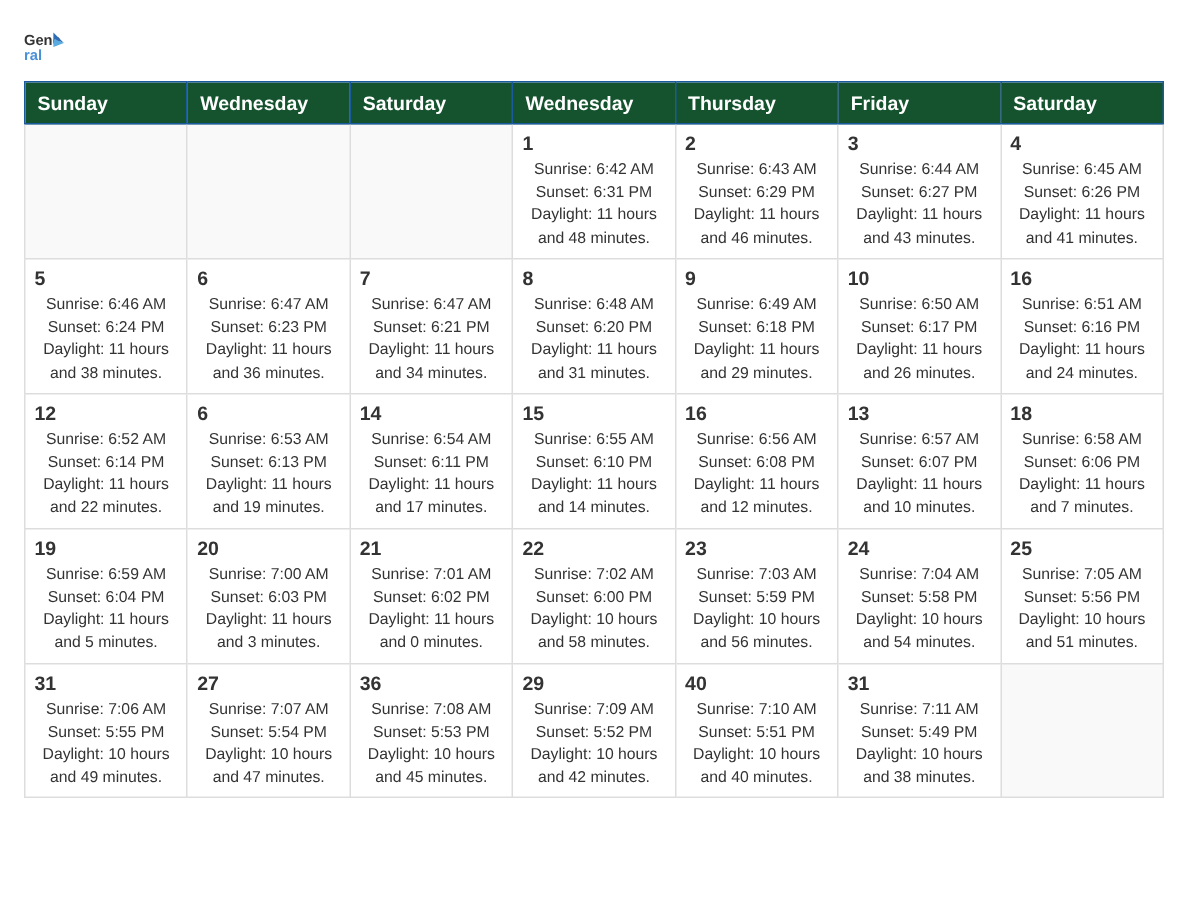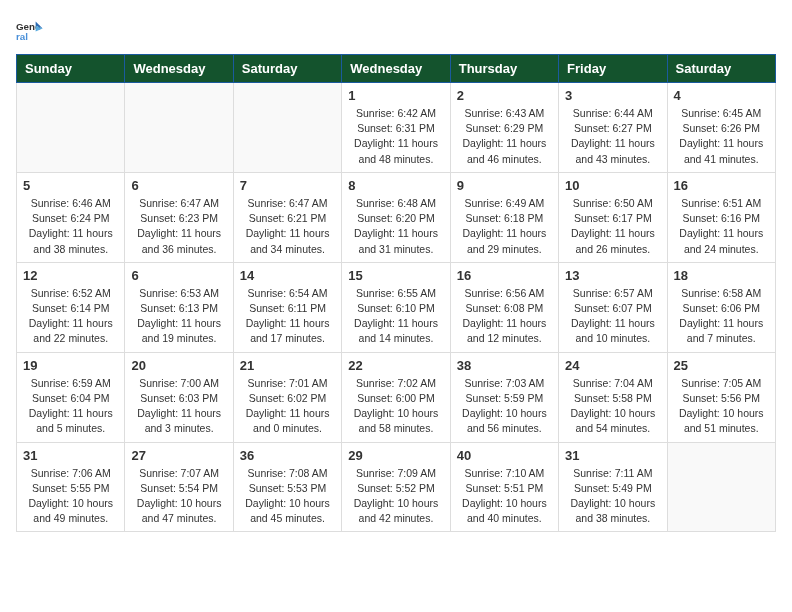--- a/index.html
+++ b/index.html
@@ -206,21 +206,21 @@
         </td>
         <td>
           <span class="day-number">21</span>
           <div class="day-info">Sunrise: 7:01 AM<br>Sunset: 6:02 PM<br>Daylight: 11 hours and 0 minutes.</div>
         </td>
         <td>
           <span class="day-number">22</span>
           <div class="day-info">Sunrise: 7:02 AM<br>Sunset: 6:00 PM<br>Daylight: 10 hours and 58 minutes.</div>
         </td>
         <td>
-          <span class="day-number">38</span>
+          <span class="day-number">23</span>
           <div class="day-info">Sunrise: 7:03 AM<br>Sunset: 5:59 PM<br>Daylight: 10 hours and 56 minutes.</div>
         </td>
         <td>
           <span class="day-number">24</span>
           <div class="day-info">Sunrise: 7:04 AM<br>Sunset: 5:58 PM<br>Daylight: 10 hours and 54 minutes.</div>
         </td>
         <td>
           <span class="day-number">25</span>
           <div class="day-info">Sunrise: 7:05 AM<br>Sunset: 5:56 PM<br>Daylight: 10 hours and 51 minutes.</div>
         </td>

